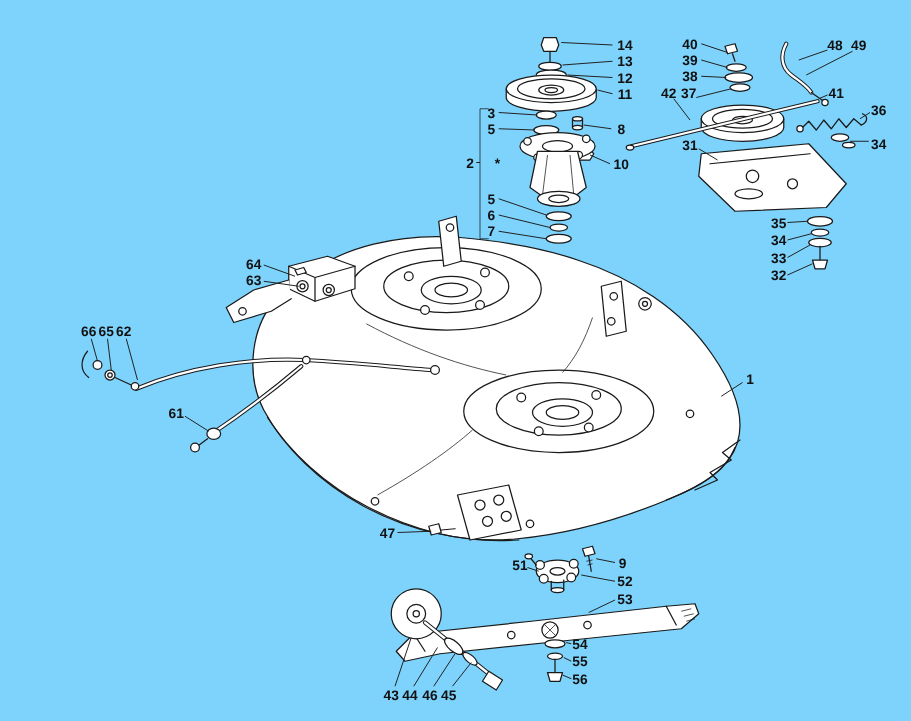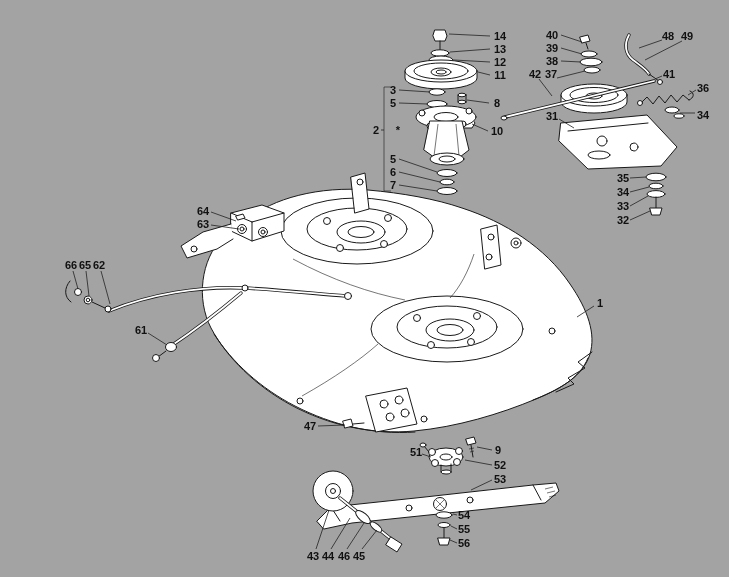--- a/index.html
+++ b/index.html
@@ -1,16 +1,16 @@
 <!DOCTYPE html>
 <html><head>
 <meta charset="utf-8">
 <style>
   html,body{margin:0;padding:0;background:#ffffff;}
-  #canvas{position:relative;width:729px;height:577px;background:#a3a3a3;overflow:hidden;}
+  #canvas{position:relative;width:729px;height:577px;background:#7dd3fc;overflow:hidden;}
   svg{position:absolute;left:0;top:0;}
   .ln{fill:none;stroke:#1a1a1a;stroke-width:1;stroke-linejoin:round;stroke-linecap:round;}
   .lnf{fill:#ffffff;stroke:#1a1a1a;stroke-width:1;stroke-linejoin:round;stroke-linecap:round;}
   .thin{fill:none;stroke:#1a1a1a;stroke-width:0.6;}
   .tube-o{fill:none;stroke:#1a1a1a;stroke-width:3.4;stroke-linecap:round;}
   .tube-i{fill:none;stroke:#ffffff;stroke-width:1.8;stroke-linecap:round;}
   .leader{stroke:#222222;stroke-width:0.8;}
   .callout{font-family:"Liberation Sans","DejaVu Sans",sans-serif;font-size:11px;font-weight:600;fill:#111111;text-anchor:middle;}
 </style>
 </head>

